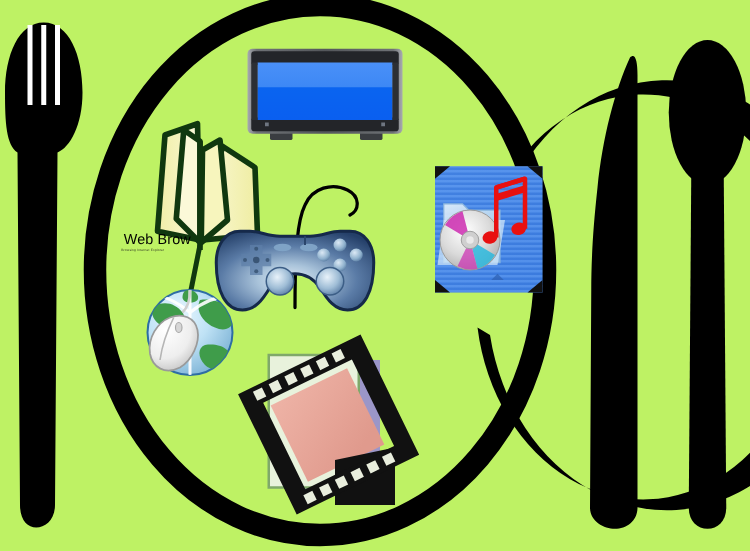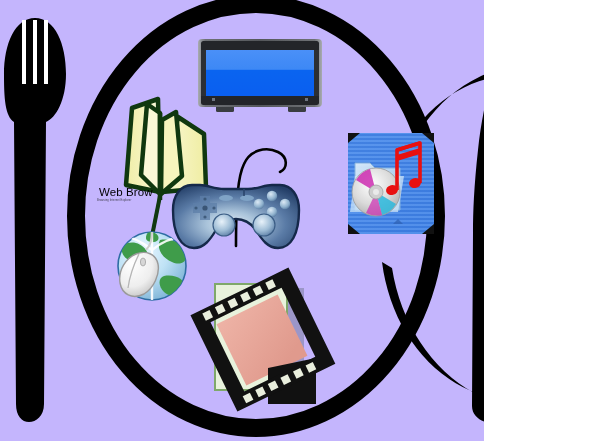--- a/index.html
+++ b/index.html
@@ -5,23 +5,23 @@
   html, body {
     margin: 0;
     padding: 0;
     background: #ffffff;
   }
   body {
     font-family: "Liberation Sans", sans-serif;
   }
   #stage {
     position: relative;
-    width: 484px;
+    width: 600px;
     height: 441px;
-    background: #c4b5fd;
+    background: #bef264;
     overflow: hidden;
   }
   #stage svg.layer {
     position: absolute;
     left: 0;
     top: 0;
     width: 600px;
     height: 441px;
   }
   .wb-label {

